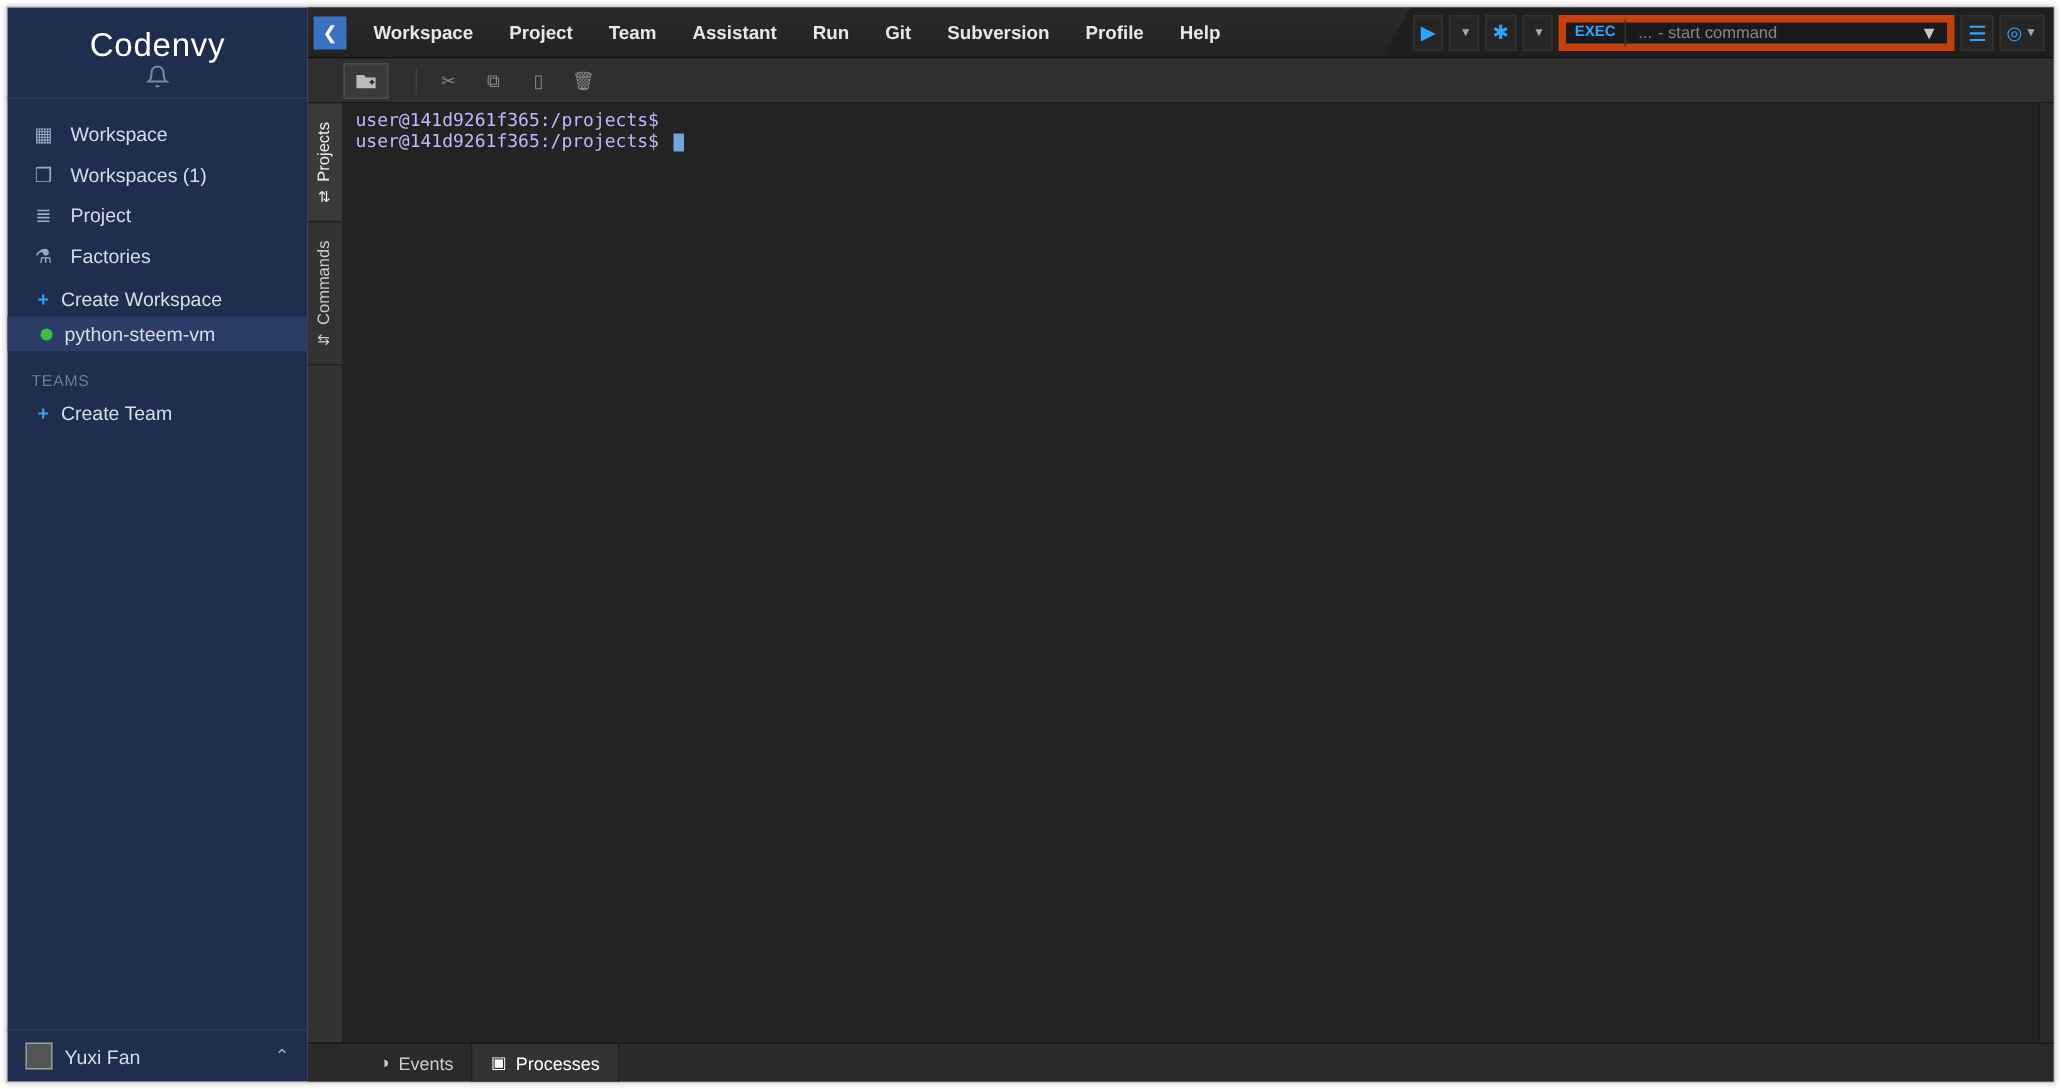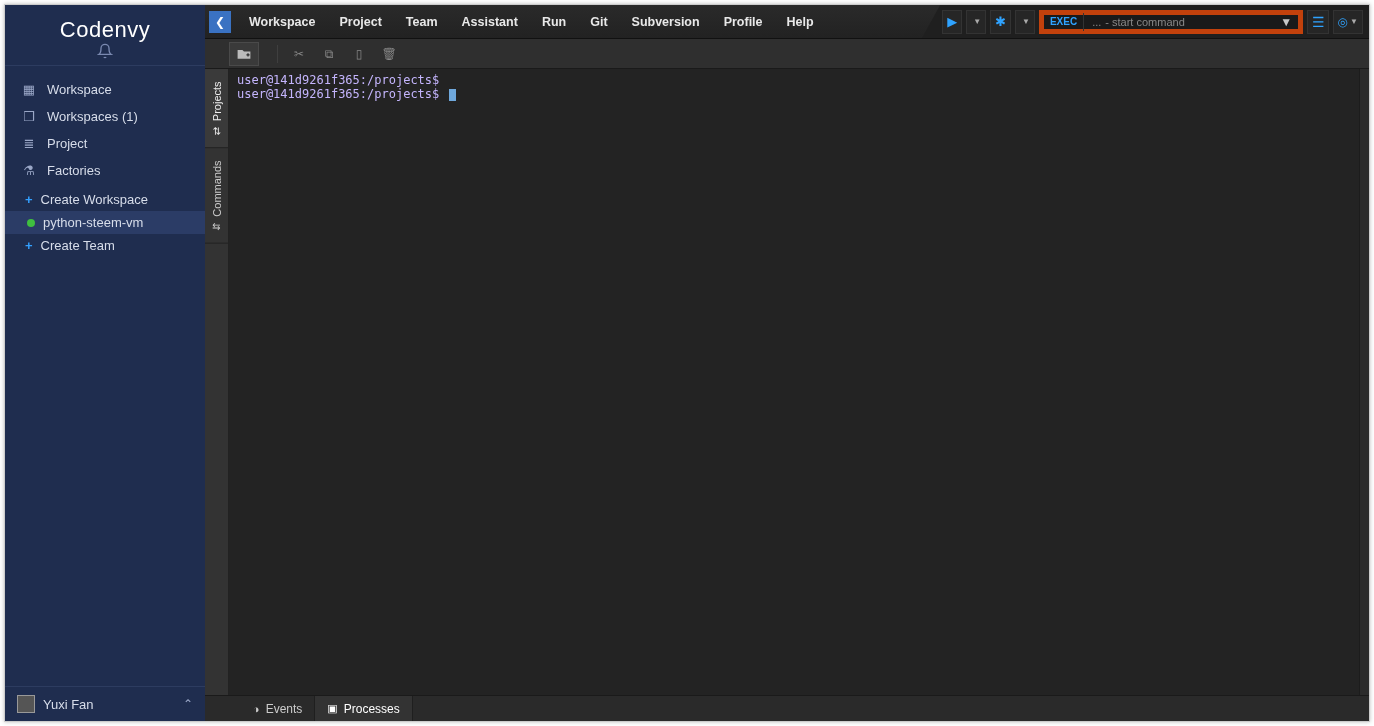--- a/index.html
+++ b/index.html
@@ -300,20 +300,21 @@
 
     <div class="sb-sub">
       <span class="plus">+</span>
       <span>Create Workspace</span>
     </div>
     <div class="sb-sub selected">
       <span class="dot-green"></span>
       <span>python-steem-vm</span>
     </div>
 
+    <div class="sb-section">TEAMS</div>
     <div class="sb-sub">
       <span class="plus">+</span>
       <span>Create Team</span>
     </div>
 
     <div class="sb-footer">
       <div class="avatar"></div>
       <span>Yuxi Fan</span>
       <span class="chev-up">⌃</span>
     </div>

